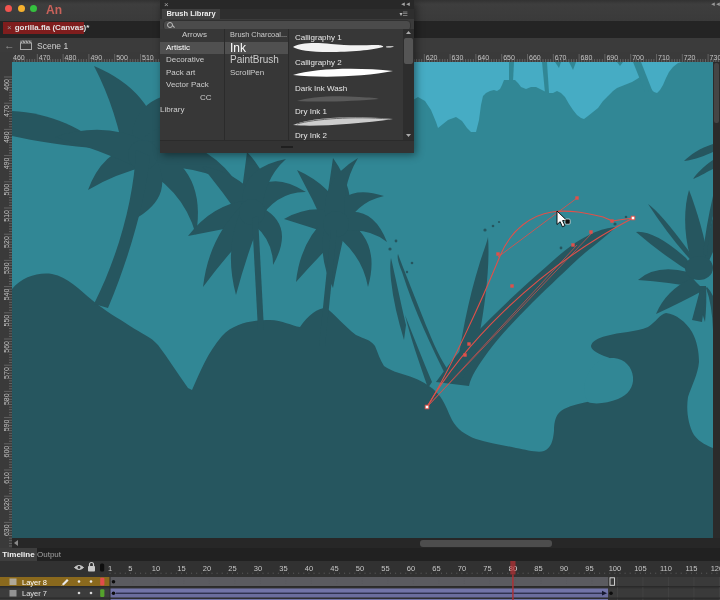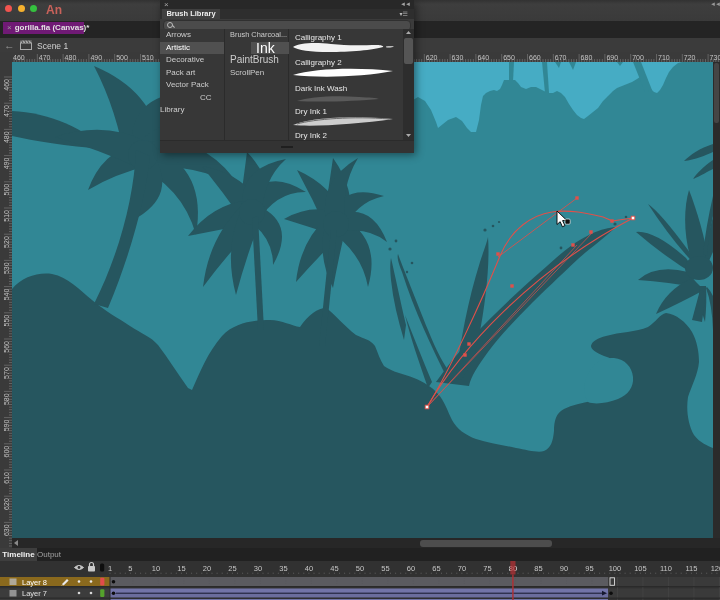--- a/index.html
+++ b/index.html
@@ -9,21 +9,21 @@
 </style>
 </head>
 <body>
 
 <div class="abs" style="left:0;top:0;width:720px;height:21px;background:linear-gradient(#323232,#3e3e3e 20%,#3a3a3a);"></div>
 <div class="abs" style="left:5px;top:5px;width:7px;height:7px;border-radius:50%;background:#f1544f;"></div>
 <div class="abs" style="left:17.5px;top:5px;width:7px;height:7px;border-radius:50%;background:#f5b12e;"></div>
 <div class="abs" style="left:30px;top:5px;width:7px;height:7px;border-radius:50%;background:#35c13f;"></div>
 <div class="abs" style="left:46px;top:2.5px;color:#c9625a;font-size:12px;font-weight:bold;">An</div>
 <div class="abs" style="left:0;top:21px;width:720px;height:17px;background:#242424;"></div>
-<div class="abs" style="left:3px;top:22px;width:81px;height:12px;background:#701a75;color:#e2e2e2;font-size:8px;line-height:12px;white-space:nowrap;text-align:center;"><span style="color:#9a9a9a;padding:0 3px 0 4px;font-size:8px;">×</span><b>gorilla.fla (Canvas)*</b></div>
+<div class="abs" style="left:3px;top:22px;width:81px;height:12px;background:#7f1d1d;color:#e2e2e2;font-size:8px;line-height:12px;white-space:nowrap;text-align:center;"><span style="color:#9a9a9a;padding:0 3px 0 4px;font-size:8px;">×</span><b>gorilla.fla (Canvas)*</b></div>
 <div class="abs" style="left:0;top:38px;width:720px;height:14px;background:#3b3b3b;"></div>
 <div class="abs" style="left:4px;top:38.5px;color:#9a9a9a;font-size:10.5px;line-height:12px;font-weight:bold;">←</div>
 <svg class="abs" style="left:20px;top:40px;" width="13" height="10" viewBox="0 0 13 10">
   <rect x="0.5" y="3" width="11" height="6.5" fill="none" stroke="#ababab" stroke-width="1"></rect>
   <path d="M0.5,3 L11.5,3 L11.5,0.5 L0.5,0.5 Z" fill="#ababab"></path>
   <path d="M1.5,0.5 L3,3 M4.5,0.5 L6,3 M7.5,0.5 L9,3 M10.3,0.5 L11.5,2.2" stroke="#3b3b3b" stroke-width="0.9"></path>
 </svg>
 <div class="abs" style="left:37px;top:39.5px;color:#d2d2d2;font-size:8.5px;line-height:12px;">Scene 1</div>
 <div class="abs" style="left:710px;top:1px;color:#9a9a9a;font-size:6px;letter-spacing:-1px;">◄◄</div>
 
@@ -263,28 +263,28 @@
     <div class="abs" style="left:0;top:9px;width:254px;height:10px;background:#2e2e2e;"></div>
     <div class="abs" style="left:2px;top:9px;width:58px;height:10px;background:#404040;color:#efefef;font-size:7.5px;font-weight:bold;line-height:10px;text-align:center;">Brush Library</div>
     <div class="abs" style="right:6px;top:10px;color:#bbb;font-size:6px;">▾☰</div>
     <div class="abs" style="left:3px;top:20px;width:246px;height:8.5px;background:#4b4b4b;border:1px solid #303030;border-radius:4px;">
       <span style="position:absolute;left:3px;top:0.5px;width:4px;height:4px;border:1px solid #bbb;border-radius:50%;"></span>
       <span style="position:absolute;left:8px;top:5px;width:3px;height:1px;background:#bbb;transform:rotate(45deg);"></span>
     </div>
     <div class="abs" style="left:0;top:29px;width:64px;height:111px;background:#373737;border-right:1px solid #2b2b2b;"></div>
     <div class="abs" style="left:65px;top:29px;width:63px;height:111px;background:#373737;border-right:1px solid #2b2b2b;"></div>
     <div class="abs" style="left:129px;top:29px;width:114px;height:111px;background:#373737;"></div>
-    <div class="abs" style="left:0;top:29.0px;width:64px;height:12.5px;color:#cdcdcd;font-size:8px;line-height:12.5px;"><span style="padding-left:6px;">Arrows</span></div>
+    <div class="abs" style="left:16px;top:29.0px;width:64px;height:12.5px;color:#cdcdcd;font-size:8px;line-height:12.5px;"><span style="padding-left:6px;">Arrows</span></div>
     <div class="abs" style="left:0;top:41.5px;width:64px;height:12.5px;background:#505050;color:#fff;font-size:8px;line-height:12.5px;"><span style="padding-left:6px;">Artistic</span></div>
     <div class="abs" style="left:0;top:54.0px;width:64px;height:12.5px;color:#cdcdcd;font-size:8px;line-height:12.5px;"><span style="padding-left:6px;">Decorative</span></div>
     <div class="abs" style="left:0;top:66.5px;width:64px;height:12.5px;color:#cdcdcd;font-size:8px;line-height:12.5px;"><span style="padding-left:6px;">Pack art</span></div>
     <div class="abs" style="left:0;top:79.0px;width:64px;height:12.5px;color:#cdcdcd;font-size:8px;line-height:12.5px;"><span style="padding-left:6px;">Vector Pack</span></div>
     <div class="abs" style="left:0;top:91.5px;width:64px;height:12.5px;color:#cdcdcd;font-size:8px;line-height:12.5px;"><span style="margin-left:40px;">CC Library</span></div>
     <div class="abs" style="left:65px;top:29.0px;width:63px;height:12.5px;color:#cdcdcd;font-size:7.4px;line-height:12.5px;white-space:nowrap;overflow:hidden;"><span style="padding-left:5px;">Brush Charcoal...</span></div>
-    <div class="abs" style="left:65px;top:41.5px;width:63px;height:12.5px;background:#505050;color:#fff;font-size:14px;line-height:12.5px;white-space:nowrap;overflow:hidden;margin-left:26px;"><span style="padding-left:5px;">Ink</span></div>
+    <div class="abs" style="left:65px;top:41.5px;width:63px;height:12.5px;background:#505050;color:#fff;font-size:12px;line-height:12.5px;white-space:nowrap;overflow:hidden;"><span style="padding-left:5px;">Ink</span></div>
     <div class="abs" style="left:65px;top:54.0px;width:63px;height:12.5px;color:#cdcdcd;font-size:10px;line-height:12.5px;white-space:nowrap;overflow:hidden;"><span style="padding-left:5px;">PaintBrush</span></div>
     <div class="abs" style="left:65px;top:66.5px;width:63px;height:12.5px;color:#cdcdcd;font-size:8px;line-height:12.5px;white-space:nowrap;overflow:hidden;"><span style="padding-left:5px;">ScrollPen</span></div>
     <svg class="abs" style="left:129px;top:29px;" width="114" height="111" viewBox="0 0 114 111">
       <rect width="114" height="111" fill="#373737"></rect>
       <text x="6" y="11" font-size="8" fill="#e8e8e8" font-family="Liberation Sans">Calligraphy 1</text>
       <path d="M4,18 C10,14 25,13 42,15 C60,17 75,16 88,16 C92,16 95,17 94,18 C85,21 60,23 40,23 C22,23 8,21 4,18 Z" fill="#f2f2f2"></path>
       <path d="M97,17.5 C100,17 103,17 105,17.5 C103,18.5 100,18.7 97,18.3 Z" fill="#e8e8e8"></path>
       <text x="6" y="36" font-size="8" fill="#e8e8e8" font-family="Liberation Sans">Calligraphy 2</text>
       <path d="M4,46 C25,39 70,38 104,42 C75,48 30,49 4,46 Z" fill="#fff"></path>
       <text x="6" y="62" font-size="8" fill="#e8e8e8" font-family="Liberation Sans">Dark Ink Wash</text>

